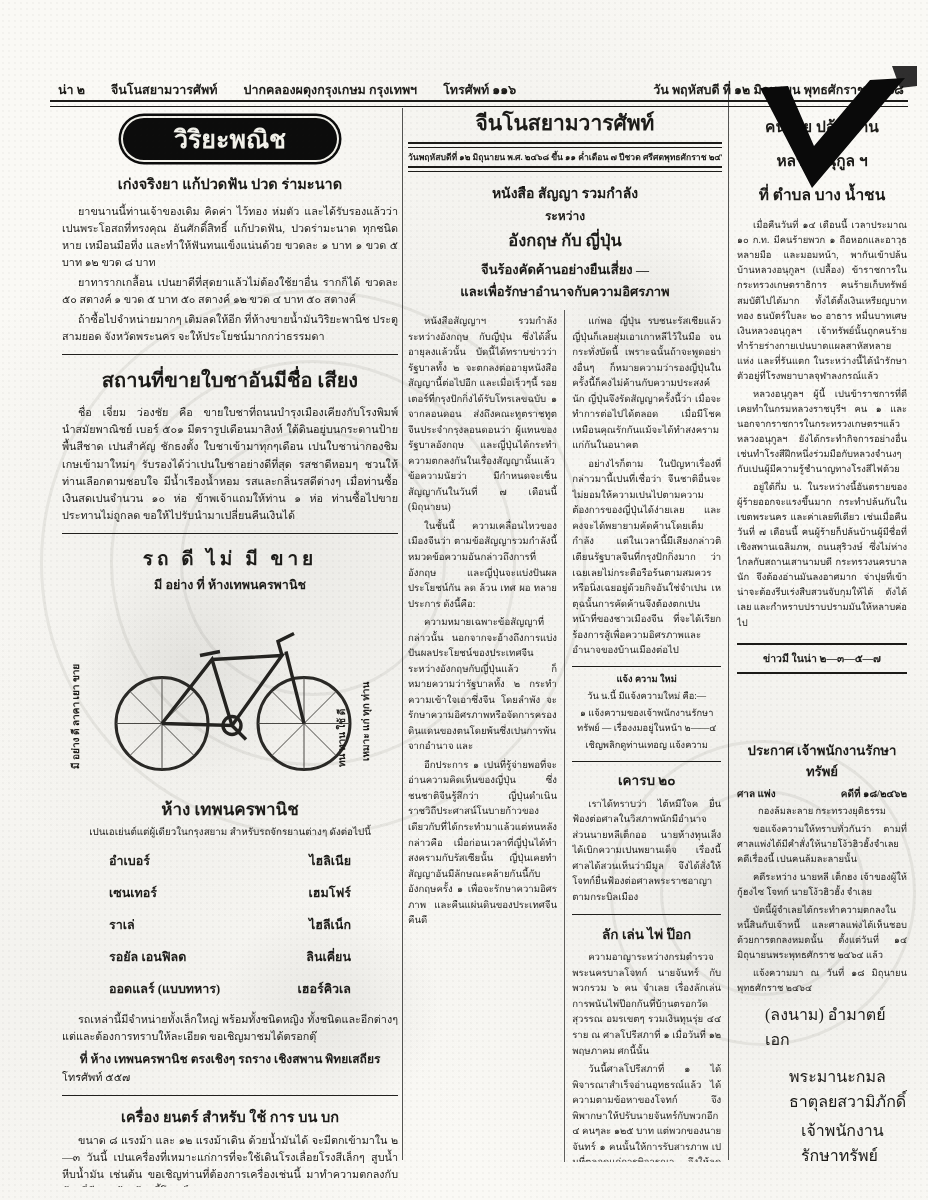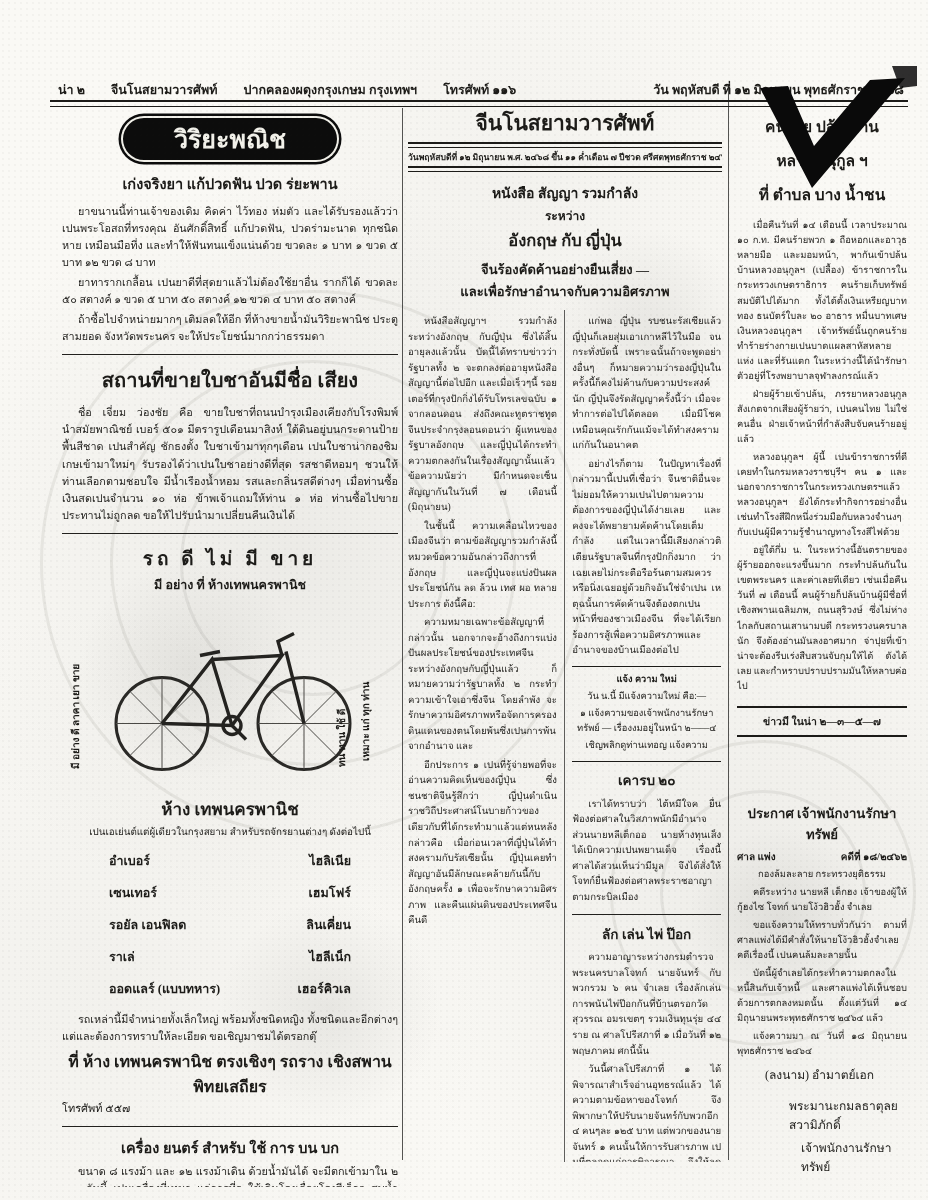--- a/index.html
+++ b/index.html
@@ -49,21 +49,21 @@
   .bike-h{font-size:19px;letter-spacing:4px;margin:8px 0 2px 0;}
   .bike-sub{font-size:12.5px;margin:0 0 2px 0;}
   .bike-wrap{position:relative;height:196px;}
   .bike-wrap svg{display:block;margin:4px auto 0 auto;}
   .vtxt{position:absolute;font-size:10px;font-weight:bold;white-space:nowrap;
         transform:rotate(-90deg);transform-origin:left top;}
   .store{font-size:17px;margin:0 0 2px 0;}
   .cap{font-size:9.8px;}
   .brands{width:72%;margin:4px auto 2px auto;font-size:12.5px;font-weight:bold;}
   .brand-row{display:flex;justify-content:space-between;margin:12px 0;}
-  .addr{font-size:16px;margin-top:4px;}
+  .addr{font-size:12px;margin-top:4px;}
   .tel{font-size:11px;}
   .eng-h{font-size:14.5px;margin:2px 0 4px 0;}
   .eng-store{text-align:right;font-size:12px;font-weight:bold;padding-right:40px;margin-top:8px;}
   .eng-addr{display:flex;justify-content:space-between;font-size:10.5px;margin-top:4px;padding:0 6px;}
   
   .col-mid{position:absolute;left:408px;top:106px;width:314px;height:1085px;overflow:hidden;}
   .m-title{font-size:21px;margin:0 0 3px 0;}
   .rule-d{border-top:2px solid #1c1b18;border-bottom:1px solid #1c1b18;height:3px;}
   .dateline{font-size:8.6px;font-weight:bold;text-align:center;padding:2px 0;white-space:nowrap;overflow:hidden;}
   .headline1{font-size:14px;margin:10px 0 2px 0;}
@@ -82,21 +82,21 @@
   .sub-h{font-size:13.5px;font-weight:bold;text-align:center;margin:1px 0 4px 0;}
   
   .col-right{position:absolute;left:737px;top:110px;width:170px;height:1085px;overflow:hidden;}
   .r-head{font-size:15.5px;font-weight:bold;text-align:center;line-height:2.2;margin-bottom:6px;}
   .rsmall{font-size:9.4px;line-height:1.6;}
   .pages-note{border-top:2px solid #1c1b18;border-bottom:2px solid #1c1b18;
               text-align:center;font-size:10.5px;font-weight:bold;padding:5px 0;margin:12px 0 0 0;}
   .ann{margin-top:66px;}
   .ann-h{font-size:13.2px;font-weight:bold;text-align:center;margin-bottom:4px;}
   .ann-row{display:flex;justify-content:space-between;font-size:10px;font-weight:bold;}
-  .sig{font-size:12px;margin-top:6px;}
+  .sig{font-size:16px;margin-top:6px;}
   .sig div{margin:4px 0;}
   .sig .s1{padding-left:28px;}
   .sig .s2{padding-left:52px;margin-top:12px;}
   .sig .s3{padding-left:64px;}
   
   .vmark{position:absolute;z-index:3;}
 </style>
 </head>
 <body>
 
@@ -123,21 +123,21 @@
       <span>วัน พฤหัสบดี ที่ ๑๒ มิถุนายน พุทธศักราช ๒๔๖๘</span>
     </div>
     <div class="hdr-rule"></div>
 
     <div class="vrule" style="left:402px;top:108px;height:1052px;"></div>
     <div class="vrule" style="left:728px;top:86px;height:1074px;"></div>
 
     <div class="col-left">
 
       <div class="badge">วิริยะพณิช</div>
-      <div class="tagline center b">เก่งจริงยา แก้ปวดฟัน ปวด ร่ยะพาน</div>
+      <div class="tagline center b">เก่งจริงยา แก้ปวดฟัน ปวด ร่ามะนาด</div>
       <p class="small ind">ยาขนานนี้ท่านเจ้าของเดิม คิดค่า ไว้ทอง ห่มตัว และได้รับรองแล้วว่า เปนพระโอสถที่ทรงคุณ อันศักดิ์สิทธิ์ แก้ปวดฟัน, ปวดร่ามะนาด ทุกชนิดหาย เหมือนมือที่ง และทำให้ฟันทนแข็งแน่นด้วย ขวดละ ๑ บาท ๑ ขวด ๕ บาท ๑๒ ขวด ๘ บาท</p>
       <p class="small ind">ยาทารากเกลื้อน เปนยาดีที่สุดยาแล้วไม่ต้องใช้ยาอื่น รากก็ได้ ขวดละ ๕๐ สตางค์ ๑ ขวด ๕ บาท ๕๐ สตางค์ ๑๒ ขวด ๔ บาท ๕๐ สตางค์</p>
       <p class="small ind">ถ้าซื้อไปจำหน่ายมากๆ เติมลดให้อีก ที่ห้างขายน้ำมันวิริยะพานิช ประตูสามยอด จังหวัดพระนคร จะให้ประโยชน์มากกว่าธรรมดา</p>
 
       <hr class="hr">
 
       <div class="tea-h center b">สถานที่ขายใบชาอันมีชื่อ เสียง</div>
       <p class="small ind">ชื่อ เจี่ยม ว่องชัย คือ ขายใบชาที่ถนนบำรุงเมืองเคียงกับโรงพิมพ์ นำสมัยพาณิชย์ เบอร์ ๕๐๑ มีตรารูปเดือนมาสิงห์ ใต้ดินอยู่บนกระดานป้ายพื้นสีชาด เปนสำคัญ ชักธงตั้ง ใบชาเข้ามาทุกๆเดือน เปนใบชาน่ากองชิมเกษเข้ามาใหม่ๆ รับรองได้ว่าเปนใบชาอย่างดีที่สุด รสชาดีหอมๆ ชวนให้ท่านเลือกตามชอบใจ มีน้ำเรืองน้ำหอม รสและกลิ่นรสดีต่างๆ เมื่อท่านซื้อเงินสดเปนจำนวน ๑๐ ห่อ ข้าพเจ้าแถมให้ท่าน ๑ ห่อ ท่านซื้อไปขายประทานไม่ถูกลด ขอให้ไปรับนำมาเปลี่ยนคืนเงินได้</p>
 
       <hr class="hr">
@@ -182,26 +182,26 @@
       <div class="brands">
         <div class="brand-row">
           <span>อำเบอร์</span>
           <span>ไฮลิเนีย</span>
         </div>
         <div class="brand-row">
           <span>เซนเทอร์</span>
           <span>เฮมโฟร์</span>
         </div>
         <div class="brand-row">
+          <span>ราเล่</span>
+          <span>ไฮลีเน็ก</span>
+        </div>
+        <div class="brand-row">
           <span>รอยัล เอนฟิลด</span>
           <span>ลินเคี่ยน</span>
-        </div>
-        <div class="brand-row">
-          <span>ราเล่</span>
-          <span>ไฮลีเน็ก</span>
         </div>
         <div class="brand-row">
           <span>ออดแลร์ (แบบทหาร)</span>
           <span>เฮอร์คิวเล</span>
         </div>
       </div>
 
       <p class="small ind">รถเหล่านี้มีจำหน่ายทั้งเล็กใหญ่ พร้อมทั้งชนิดหญิง ทั้งชนิดและอีกต่างๆ แต่และต้องการทราบให้ละเอียด ขอเชิญมาชมได้ตรอกตุ๊</p>
       <div class="addr b center">ที่ ห้าง เทพนครพานิช   ตรงเชิงๆ รถราง เชิงสพาน พิทยเสถียร</div>
       <div class="tel">โทรศัพท์ ๕๕๗</div>
@@ -259,35 +259,34 @@
       </div>
     </div>
 
     <div class="col-right">
       <div class="r-head">
         <div>คนร้าย ปล้น บ้าน</div>
         <div>หลวง อนุกูล ฯ</div>
         <div>ที่ ตำบล บาง น้ำชน</div>
       </div>
       <p class="rsmall ind">เมื่อคืนวันที่ ๑๔ เดือนนี้ เวลาประมาณ ๑๐ ก.ท. มีคนร้ายพวก ๑ ถือหอกและอาวุธหลายมือ และมอมหน้า, พากันเข้าปล้นบ้านหลวงอนุกูลฯ (เปลื้อง) ข้าราชการในกระทรวงเกษตราธิการ คนร้ายเก็บทรัพย์สมบัติไปได้มาก ทั้งได้ตั้งเงินเหรียญบาท ทอง ธนบัตร์ใบละ ๒๐ อาธาร หมื่นบาทเศษ เงินหลวงอนุกูลฯ เจ้าทรัพย์นั้นถูกคนร้ายทำร้ายร่างกายเปนบาดแผลสาหัสหลายแห่ง และที่รันแตก ในระหว่างนี้ได้นำรักษาตัวอยู่ที่โรงพยาบาลจุฬาลงกรณ์แล้ว</p>
-      <p class="rsmall ind">ฝ่ายผู้ร้ายเข้าปล้น, ภรรยาหลวงอนุกูล สังเกตจากเสียงผู้ร้ายว่า, เปนคนไทย ไม่ใช่คนอื่น ฝ่ายเจ้าหน้าที่กำลังสืบจับคนร้ายอยู่แล้ว</p>
       <p class="rsmall ind">หลวงอนุกูลฯ ผู้นี้ เปนข้าราชการที่ดี เคยทำในกรมหลวงราชบุรีฯ คน ๑ และนอกจากราชการในกระทรวงเกษตรฯแล้ว หลวงอนุกูลฯ ยังได้กระทำกิจการอย่างอื่น เช่นทำโรงสีฝึกหนึ่งร่วมมือกับหลวงจำนงๆ กับเปนผู้มีความรู้ชำนาญทางโรงสีไฟด้วย</p>
       <p class="rsmall ind">อยู่ใต้กึ่ม น. ในระหว่างนี้อันตรายของผู้ร้ายออกจะแรงขึ้นมาก กระทำปล้นกันในเขตพระนคร และค่าเลยทีเดียว เช่นเมื่อคืนวันที่ ๗ เดือนนี้ คนผู้ร้ายก็ปล้นบ้านผู้มีชื่อที่เชิงสพานเฉลิมภพ, ถนนสุริวงษ์ ซึ่งไม่ห่างไกลกับสถานเสานามบดี กระทรวงนครบาลนัก จึงต้องอ่านมันลงอาศมาก จ่าปุยที่เข้าน่าจะต้องรีบเร่งสืบสวนจับกุมให้ได้ ดังได้เลย และกำหราบปราบปรามมันให้หลาบค่อไป</p>
 
       <div class="pages-note">ข่าวมี ในน่า ๒—๓—๕—๗</div>
 
       <div class="ann">
         <div class="ann-h">ประกาศ เจ้าพนักงานรักษาทรัพย์</div>
         <div class="ann-row">
           <span>ศาล แพ่ง</span>
           <span>คดีที่ ๑๘/๒๔๖๒</span>
         </div>
         <p class="rsmall center">กองล้มละลาย กระทรวงยุติธรรม</p>
+        <p class="rsmall ind">ขอแจ้งความให้ทราบทั่วกันว่า ตามที่ศาลแพ่งได้มีคำสั่งให้นายโง้วฮิวฮั้งจำเลยคดีเรื่องนี้ เปนคนล้มละลายนั้น</p>
         <p class="rsmall ind">คดีระหว่าง นายหลี เต็กฮง เจ้าของผู้ให้กู้ฮงไซ โจทก์ นายโง้วฮิวฮั้ง จำเลย</p>
-        <p class="rsmall ind">ขอแจ้งความให้ทราบทั่วกันว่า ตามที่ศาลแพ่งได้มีคำสั่งให้นายโง้วฮิวฮั้งจำเลยคดีเรื่องนี้ เปนคนล้มละลายนั้น</p>
         <p class="rsmall ind">บัดนี้ผู้จำเลยได้กระทำความตกลงในหนี้สินกับเจ้าหนี้ และศาลแพ่งได้เห็นชอบด้วยการตกลงหมดนั้น ตั้งแต่วันที่ ๑๔ มิถุนายนพระพุทธศักราช ๒๔๖๔ แล้ว</p>
         <p class="rsmall ind">แจ้งความมา ณ วันที่ ๑๘ มิถุนายน พุทธศักราช ๒๔๖๔</p>
         <div class="sig">
           <div class="s1">(ลงนาม)  อำมาตย์เอก</div>
           <div class="s2">พระมานะกมลธาตุลยสวามิภักดิ์</div>
           <div class="s3">เจ้าพนักงานรักษาทรัพย์</div>
         </div>
       </div>
     </div>
 

